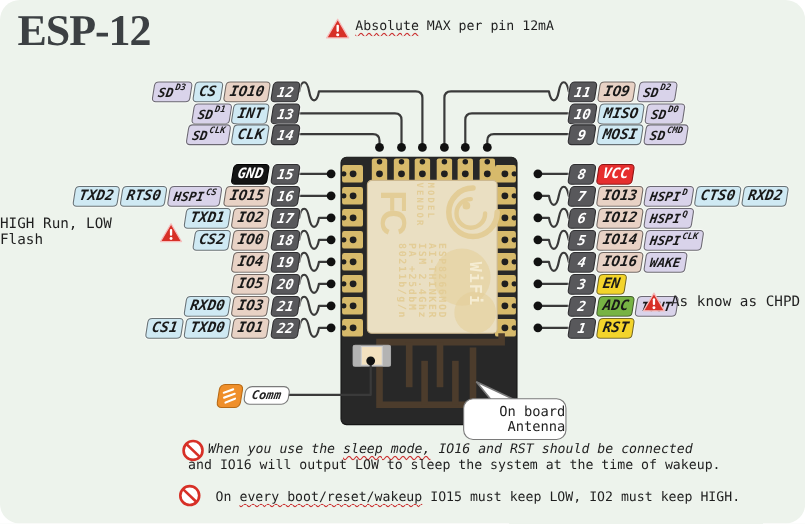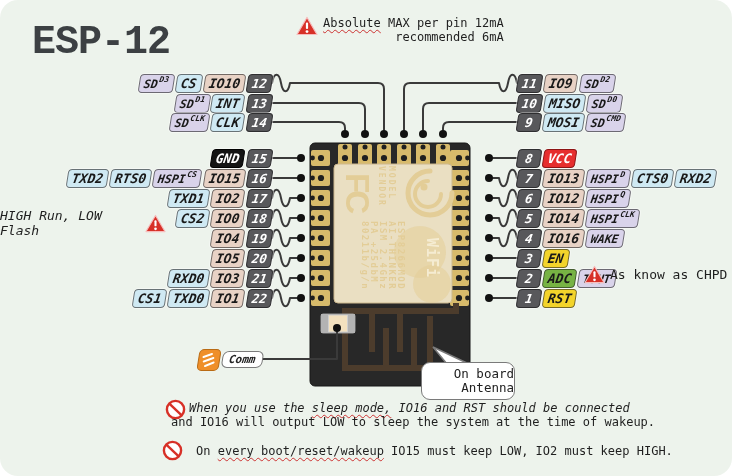--- a/index.html
+++ b/index.html
@@ -1,21 +1,21 @@
 <!DOCTYPE html>
 <html style="--panel: #edf3ec; --bus: #d9d3ea; --sig: #cfe9f3; --io: #e8d2c5; --num: #58585b; --gnd: #141414; --pwr: #e62e2e; --en: #f3d42b; --adc: #77b344; --uline: #cc3333; --art: #e3cd97;"><head>
 <meta charset="utf-8">
 <style>
   html,body{margin:0;padding:0;background:#ffffff;width:732px;height:476px;overflow:hidden;}
   #panel{position:relative;width:732px;height:476px;border-radius:18px;background:var(--panel,#edf3ec);
          font-family:"DejaVu Sans Mono",monospace;}
   #board{position:absolute;left:0;top:0;width:732px;height:476px;}
 
   
-  #title{position:absolute;left:16px;top:4px;margin:16px;font-family:Liberation Mono, monospace;
+  #title{position:absolute;left:16px;top:4px;margin:0;font-family:Liberation Serif, serif;
          font-size:40px;font-weight:700;letter-spacing:-1px;color:#3c4043;}
 
   
   .mono{font-family:"DejaVu Sans Mono",monospace;color:#1f1f1f;}
   .u{text-decoration-line:underline;text-decoration-style:wavy;text-decoration-color:var(--uline,#cc3333);
      text-decoration-thickness:1px;text-underline-offset:2px;}
 
   
   #top-warning{position:absolute;left:296px;top:16px;display:flex;gap:5px;align-items:flex-start;}
   #top-warning .tw-text{font-size:12px;line-height:14px;text-align:right;}
@@ -204,21 +204,20 @@
   <h1 id="title">ESP-12</h1>
 
   <div id="top-warning" class="mono">
     <svg width="22" height="20" viewBox="0 0 22 20">
       <path d="M11 1.5 L21 18.5 H1 Z" fill="#d73027" stroke="#f6bcbc" stroke-width="1.2" stroke-linejoin="round"></path>
       <rect x="9.9" y="6.5" width="2.2" height="6.5" rx="1" fill="#fff"></rect>
       <circle cx="11" cy="15.6" r="1.4" fill="#fff"></circle>
     </svg>
     <div class="tw-text">
       <div><span class="u">Absolute</span> MAX per pin 12mA</div>
-      <div>recommended 6mA</div>
     </div>
   </div>
 
   <div id="rows">
       <div class="pin-row" style="top: 74px; right: 460px;">
         <span class="badge c-bus">
           <span>SD</span>
           <span class="sup">D3</span>
         </span>
         <span class="badge c-sig">
@@ -419,21 +418,21 @@
         </span>
       </div>
       <div class="pin-row" style="top: 289px; left: 517px;">
         <span class="badge c-num">1</span>
         <span class="badge c-en">
           <span>RST</span>
         </span>
       </div>
     </div>
 
-  <div class="anno" style="top:214px;right:566px;font-style:italic;">
+  <div class="anno" style="top:202px;right:566px;">
     <span>HIGH Run, LOW Flash</span>
     <svg class="warn-icon" width="21" height="19" viewBox="0 0 22 20">
       <path d="M11 1.5 L21 18.5 H1 Z" fill="#d73027" stroke="#f6bcbc" stroke-width="1.2" stroke-linejoin="round"></path>
       <rect x="9.9" y="6.5" width="2.2" height="6.5" rx="1" fill="#fff"></rect>
       <circle cx="11" cy="15.6" r="1.4" fill="#fff"></circle>
     </svg>
   </div>
 
   <div class="anno" style="top:249px;left:584px;margin-top:16px;">
     <svg class="warn-icon" width="21" height="19" viewBox="0 0 22 20">

